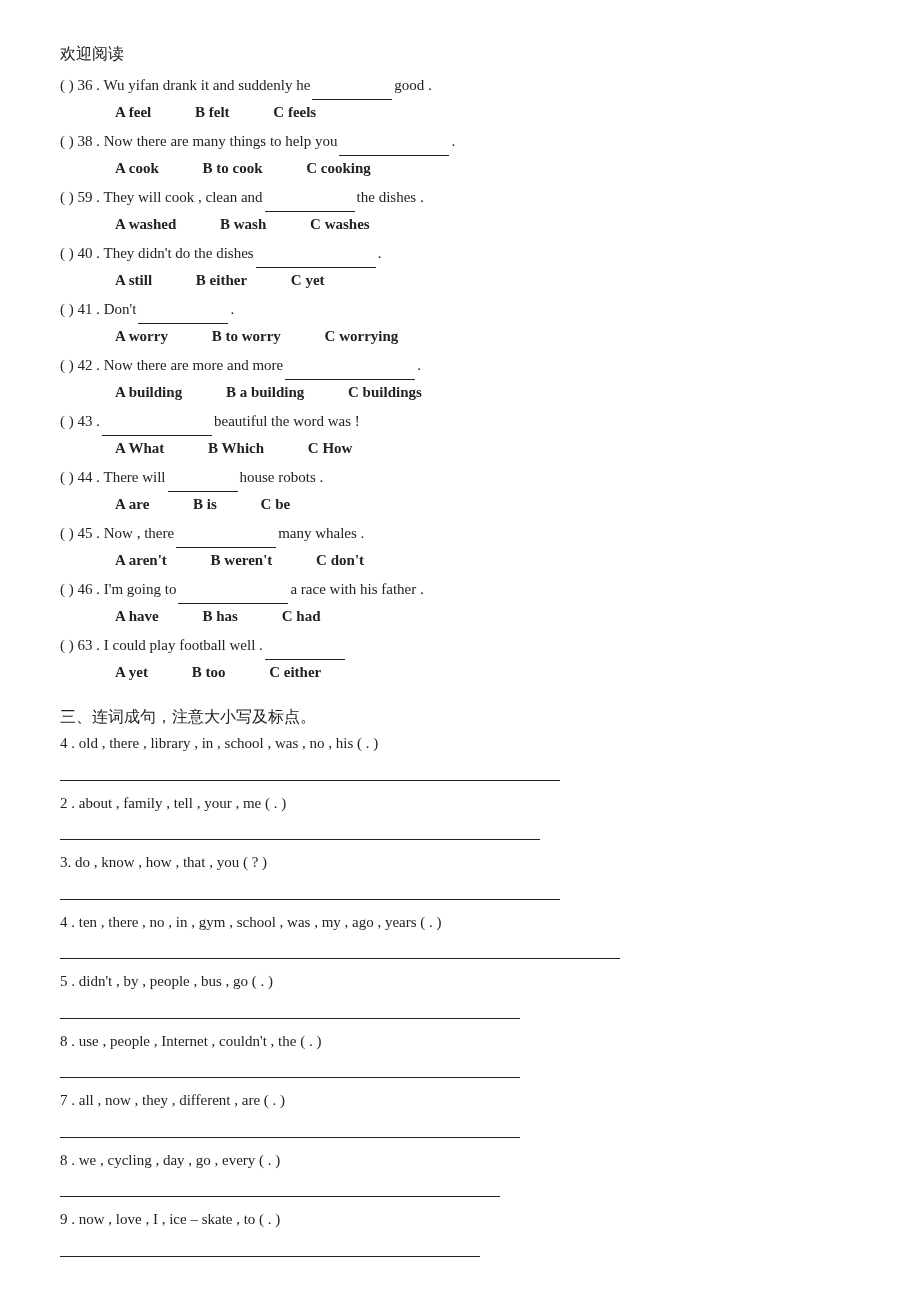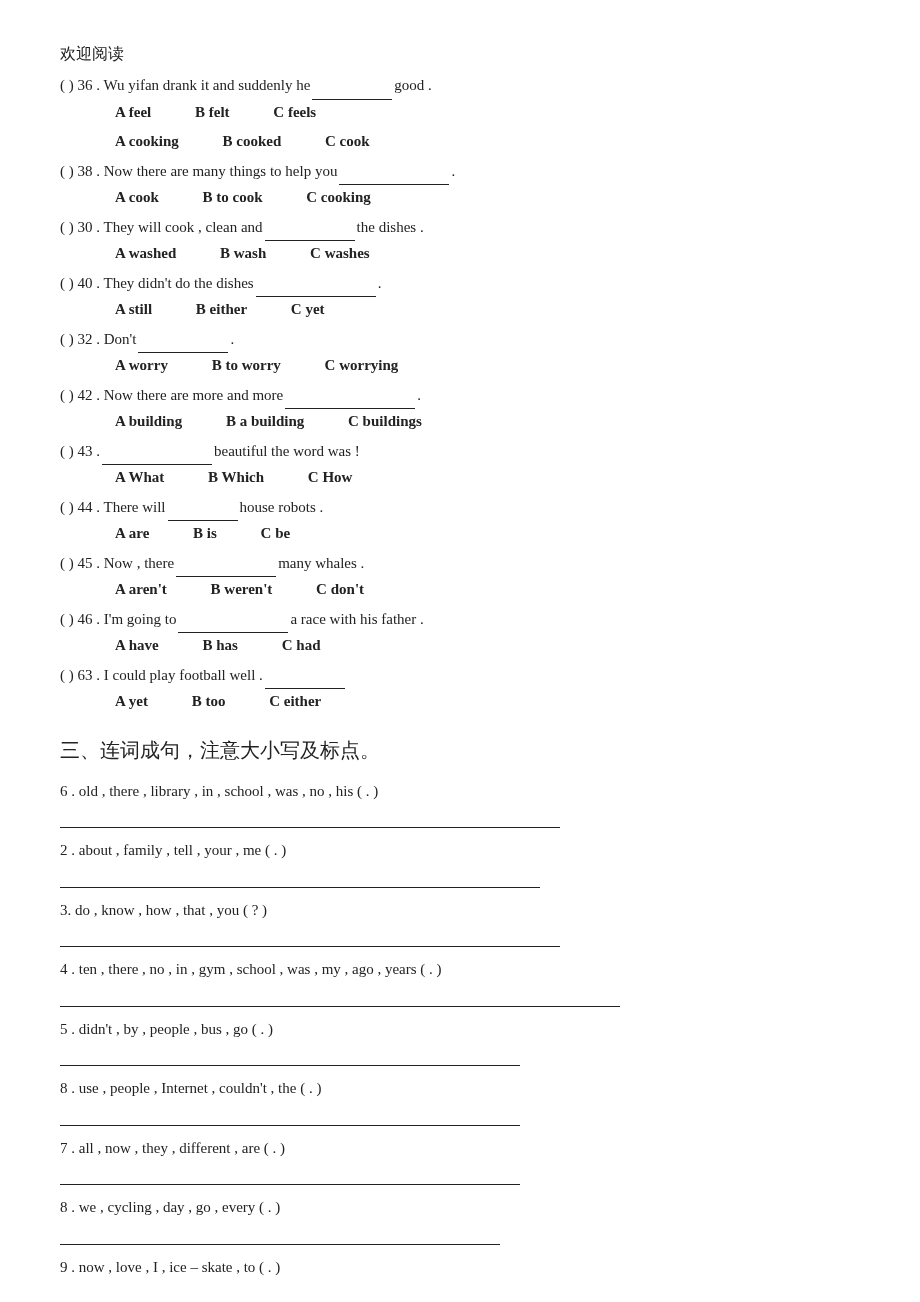--- a/index.html
+++ b/index.html
@@ -40,22 +40,22 @@
     .options-line {
       padding-left: 55px;
       margin-bottom: 4px;
     }
     .option-item {
       display: inline-block;
       margin-right: 40px;
       font-weight: bold;
     }
     .section-three-title {
-      font-size: 20px;
-      margin: 18px 0 12px 0;
+      font-size: 16px;
+      margin: 18px 0 1px 0;
     }
     .reorder-question {
       margin-bottom: 2px;
     }
     .reorder-text {
       font-size: 15px;
     }
     .answer-line {
       border-bottom: 1px solid #222;
       margin: 2px 0 10px 0;
@@ -76,43 +76,38 @@
       <span> good .</span>
     </div>
     <div class="options-line">
       <span class="option-item">A feel</span>
       <span class="option-item">B felt</span>
       <span class="option-item">C feels</span>
     </div>
   </div>
 
   <div class="question-block">
-    <div class="options-line">
-      <span class="option-item">A cooking</span>
-      <span class="option-item">B cooked</span>
-      <span class="option-item">C cook</span>
-    </div>
   </div>
 
   <div class="question-block">
     <div class="question-line">
       <span>( ) 38 . Now there are many things to help you </span>
       <span class="blank" style="min-width:110px;">&nbsp;</span>
       <span> .</span>
     </div>
     <div class="options-line">
       <span class="option-item">A cook</span>
       <span class="option-item">B to cook</span>
       <span class="option-item">C cooking</span>
     </div>
   </div>
 
   <div class="question-block">
     <div class="question-line">
-      <span>( ) 30 . They will cook , clean and </span>
+      <span>( ) 59 . They will cook , clean and </span>
       <span class="blank" style="min-width:90px;">&nbsp;</span>
       <span> the dishes .</span>
     </div>
     <div class="options-line">
       <span class="option-item">A washed</span>
       <span class="option-item">B wash</span>
       <span class="option-item">C washes</span>
     </div>
   </div>
 
@@ -124,21 +119,21 @@
     </div>
     <div class="options-line">
       <span class="option-item">A still</span>
       <span class="option-item">B either</span>
       <span class="option-item">C yet</span>
     </div>
   </div>
 
   <div class="question-block">
     <div class="question-line">
-      <span>( ) 32 . Don't </span>
+      <span>( ) 41 . Don't </span>
       <span class="blank" style="min-width:90px;">&nbsp;</span>
       <span> .</span>
     </div>
     <div class="options-line">
       <span class="option-item">A worry</span>
       <span class="option-item">B to worry</span>
       <span class="option-item">C worrying</span>
     </div>
   </div>
 
@@ -217,21 +212,21 @@
       <span class="option-item">B too</span>
       <span class="option-item">C either</span>
     </div>
   </div>
 </div>
 
 <div style="margin-top:12px;">
   <div class="section-three-title">三、连词成句，注意大小写及标点。</div>
 
   <div class="reorder-question">
-    <div class="reorder-text">6 . old , there , library , in , school , was , no , his ( . )</div>
+    <div class="reorder-text">4 . old , there , library , in , school , was , no , his ( . )</div>
     <div class="answer-line" style="width:500px;"></div>
   </div>
 
   <div class="reorder-question">
     <div class="reorder-text">2 . about , family , tell , your , me ( . )</div>
     <div class="answer-line" style="width:480px;"></div>
   </div>
 
   <div class="reorder-question">
     <div class="reorder-text">3. do , know , how , that , you ( ? )</div>

